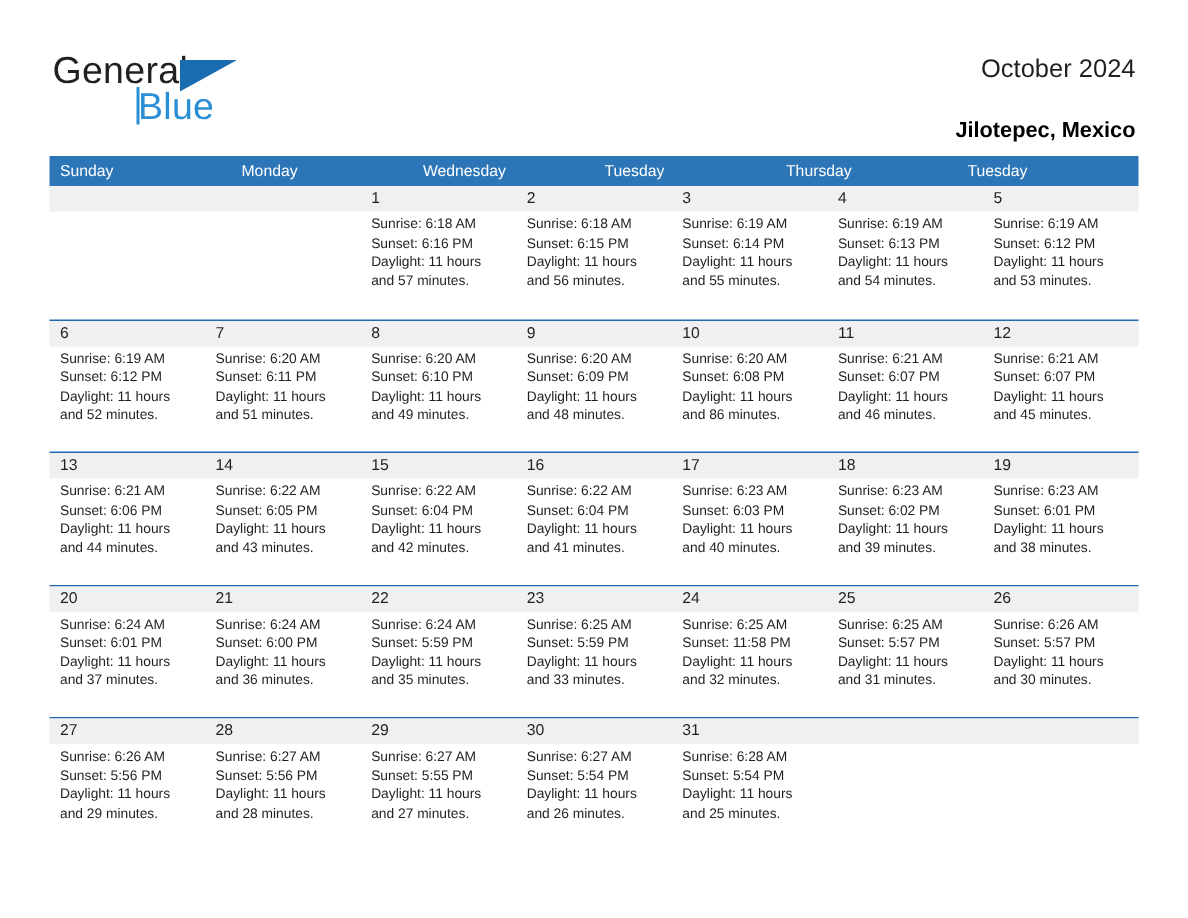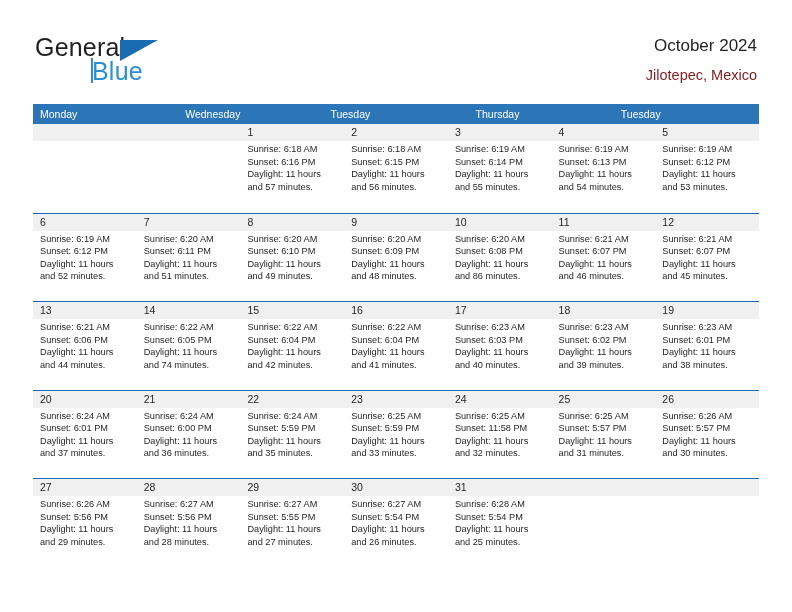--- a/index.html
+++ b/index.html
@@ -81,24 +81,24 @@
   }
   .cal-title {
     font-size: 17px;
     font-weight: normal;
     color: #231f20;
     line-height: 32px;
     white-space: nowrap;
   }
   .cal-subtitle {
     font-size: 14.5px;
-    font-weight: normal;
-    color: #7f1d1d;
+    font-weight: bold;
+    color: #000000;
     line-height: 22px;
-    margin-top: 2px;
+    margin-top: 14px;
     white-space: nowrap;
   }
 
   
   .calendar {
     position: absolute;
     left: 33px;
     top: 104px;
     width: 726px;
   }
@@ -179,20 +179,21 @@
 
     <div class="title-block">
       <div class="cal-title">October 2024</div>
       <div class="cal-subtitle">Jilotepec, Mexico</div>
     </div>
 
   </div>
 
   <div class="calendar">
     <div class="dow-row">
+        <div class="dow">Sunday</div>
         <div class="dow">Monday</div>
         <div class="dow">Wednesday</div>
         <div class="dow">Tuesday</div>
         <div class="dow">Thursday</div>
         <div class="dow">Tuesday</div>
       </div>
     <div class="weeks">
         <div class="week first">
           <div class="daynum-band"></div>
           <div class="cell empty">
@@ -323,21 +324,21 @@
               <div>Daylight: 11 hours</div>
               <div>and 44 minutes.</div>
             </div>
           </div>
           <div class="cell">
             <div class="daynum">14</div>
             <div class="details">
               <div>Sunrise: 6:22 AM</div>
               <div>Sunset: 6:05 PM</div>
               <div>Daylight: 11 hours</div>
-              <div>and 74 minutes.</div>
+              <div>and 43 minutes.</div>
             </div>
           </div>
           <div class="cell">
             <div class="daynum">15</div>
             <div class="details">
               <div>Sunrise: 6:22 AM</div>
               <div>Sunset: 6:04 PM</div>
               <div>Daylight: 11 hours</div>
               <div>and 42 minutes.</div>
             </div>

